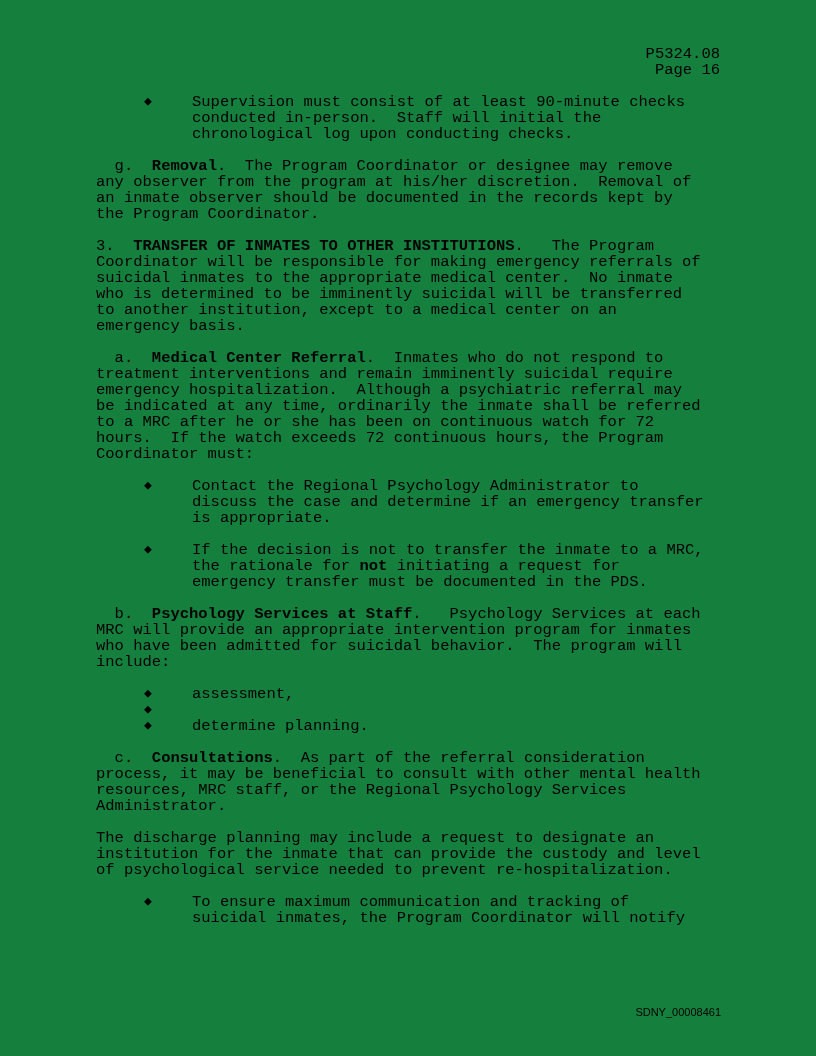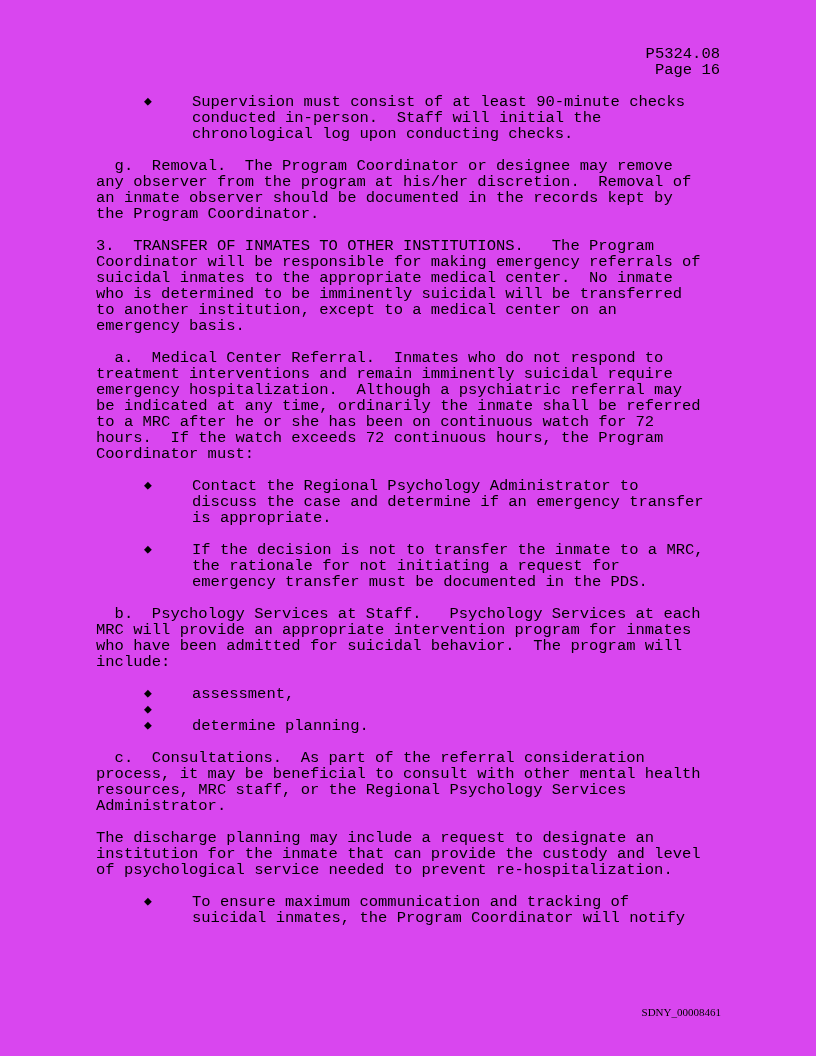--- a/index.html
+++ b/index.html
@@ -2,40 +2,40 @@
 <html><head>
 <meta charset="utf-8">
 <style>
   * { margin: 0; padding: 0; box-sizing: border-box; }
   html, body { background: #ffffff; }
   .page {
     position: relative;
     width: 816px;
     height: 1056px;
     margin: 0 auto;
-    background: #d946ef;
+    background: #15803d;
     color: #000000;
     font-family: "Liberation Mono", "DejaVu Sans Mono", monospace;
     font-size: 15.5px;
     line-height: 16px;
     padding: 46px 96px 0 96px;
     overflow: hidden;
   }
   .header { text-align: right; }
   .block { margin-top: 16px; white-space: pre-wrap; }
   .tight + .tight { margin-top: 0; }
   .bullet { display: flex; padding-left: 48px; }
   .marker { width: 48px; flex: 0 0 48px; font-size: 13px; }
   .bullet-text { flex: 1 1 auto; }
-  .bold { font-weight: normal; }
+  .bold { font-weight: bold; }
   .footer {
     position: absolute;
     right: 95px;
     top: 1006px;
-    font-family: Liberation Serif, serif;
+    font-family: Liberation Sans, sans-serif;
     font-size: 11px;
     line-height: 13px;
     color: #000000;
   }
 </style>
 </head>
 <body>
 
 <div class="page">
   <div class="header">

